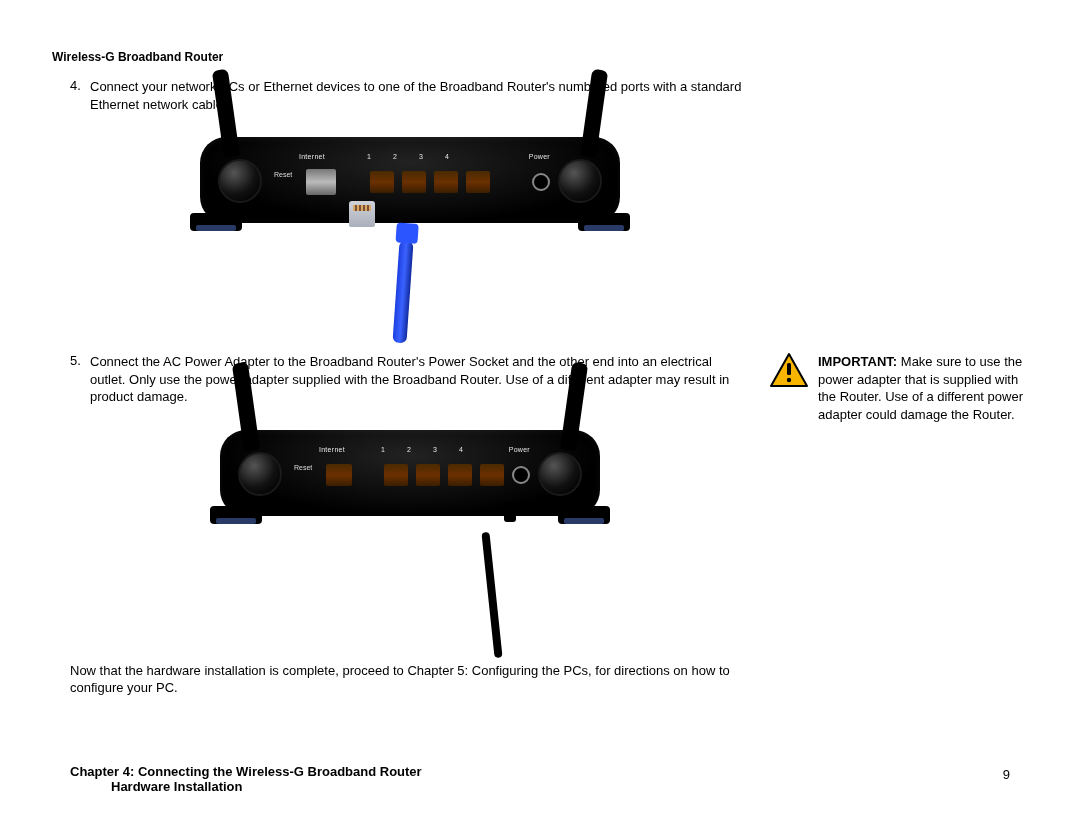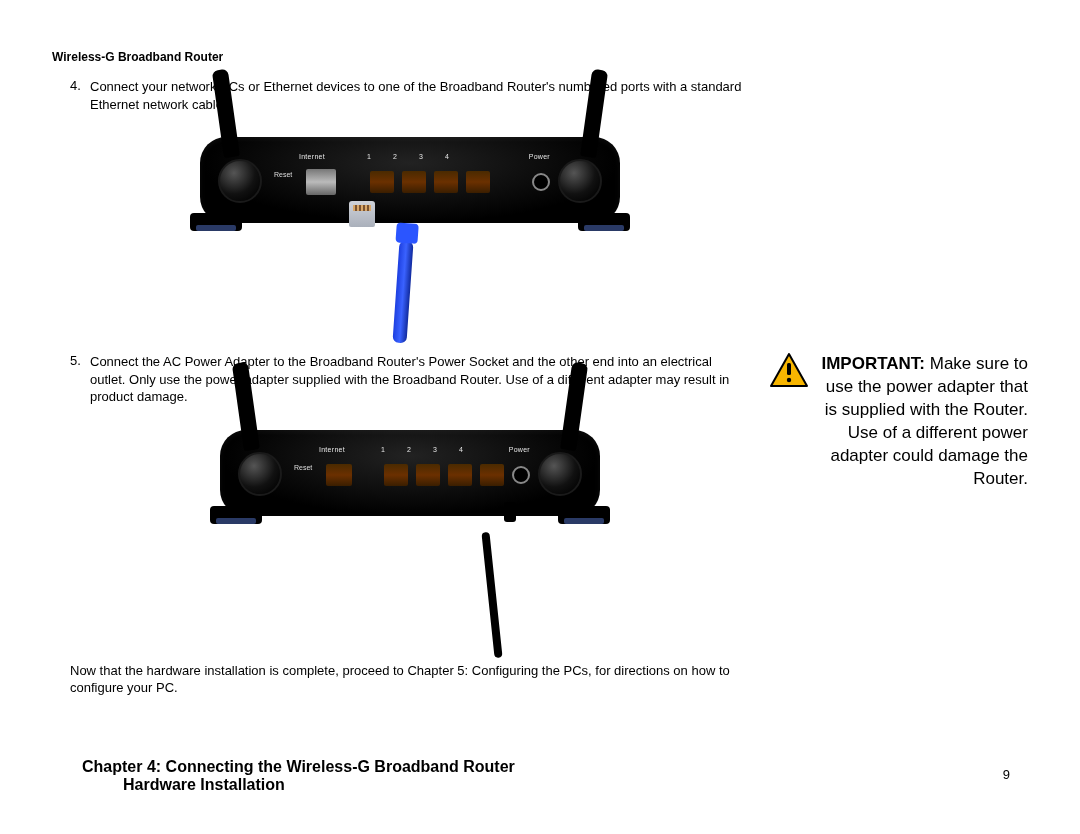--- a/index.html
+++ b/index.html
@@ -52,24 +52,24 @@
     font-weight: bold;
     font-size: 13px;
     margin: 4px 0 16px 0;
   }
   .closing {
     font-size: 13px;
     line-height: 1.35;
   }
   .footer {
     position: absolute;
-    left: 82px;
+    left: 70px;
     bottom: 40px;
     width: 940px;
-    font-size: 16px;
+    font-size: 13px;
     color: #000;
   }
   .footer-line1 { font-weight: bold; }
   .footer-line2 { font-weight: bold; padding-left: 41px; }
   .page-num {
     position: absolute;
     right: 70px;
     bottom: 52px;
     font-size: 13px;
   }
@@ -220,23 +220,22 @@
     left: 770px;
     width: 258px;
     display:flex;
     align-items:flex-start;
     gap:10px;
   }
   .warning-triangle {
     flex: 0 0 auto;
   }
   .important-text {
-    font-size:17px;
+    font-size:13px;
     line-height:1.35;
-    text-align:right;
   }
   .important-text .lead { font-weight: bold; }
 
 </style>
 </head>
 <body>
 
 <div class="page">
 
   <div class="header">

